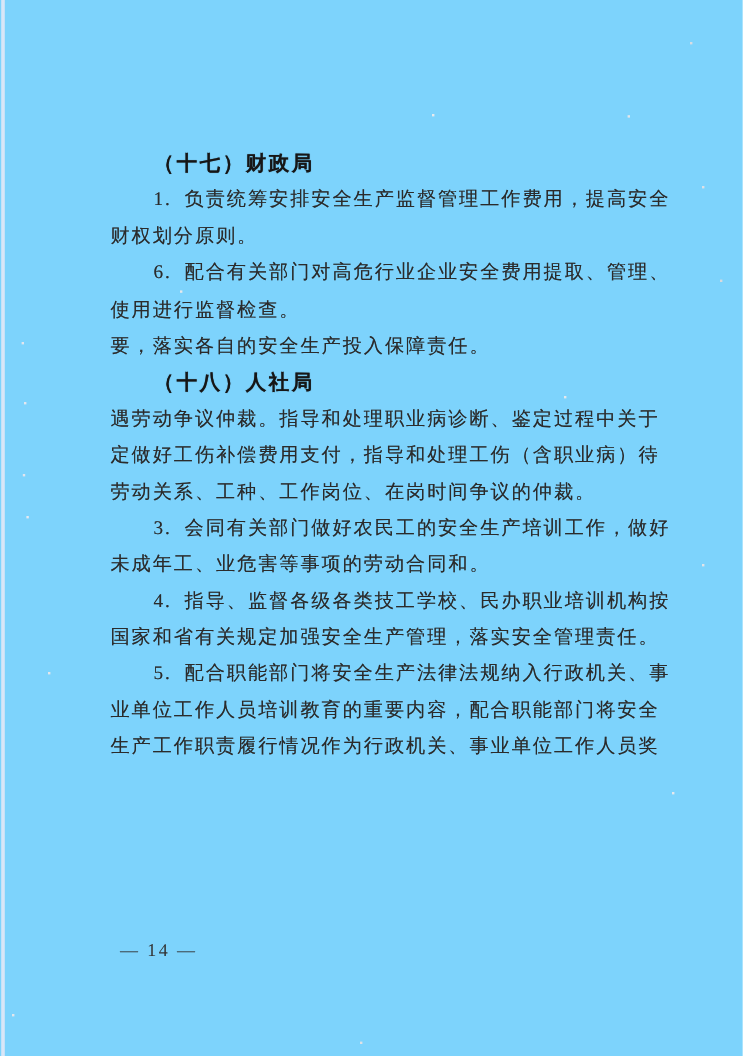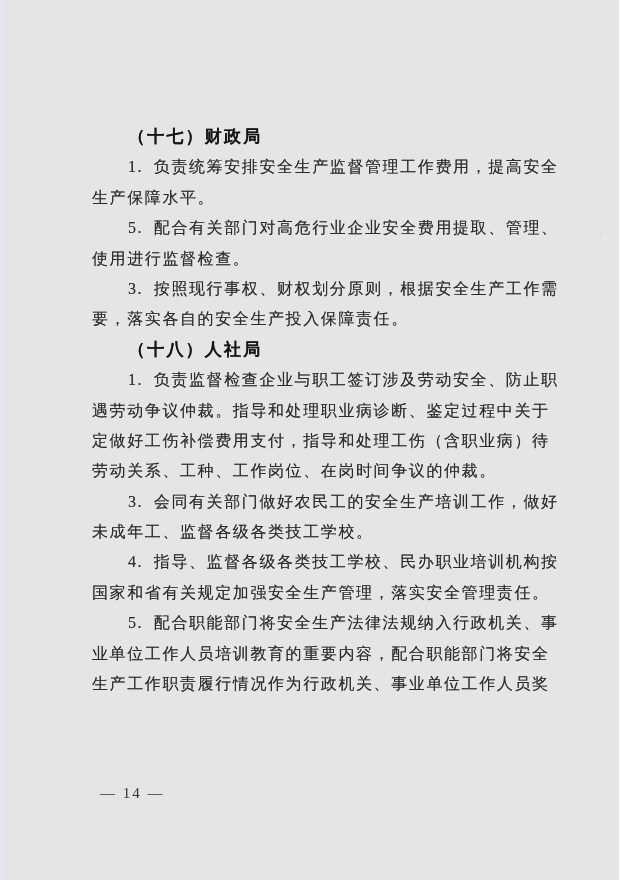--- a/index.html
+++ b/index.html
@@ -4,21 +4,21 @@
 <style>
   html, body {
     margin: 0;
     padding: 0;
     background: #ffffff;
   }
   .page {
     position: relative;
     width: 619px;
     height: 880px;
-    background: #e5e5e5;
+    background: #7dd3fc;
     overflow: hidden;
     font-family: "Liberation Serif", "DejaVu Serif", serif;
   }
   
   .edge-stripe {
     position: absolute;
     left: 1px;
     top: 0;
     width: 3px;
     height: 880px;
@@ -94,32 +94,30 @@
 </style>
 </head>
 <body>
 
 <div class="page">
   <div class="edge-stripe"></div>
   <div class="specks"></div>
   <div class="content">
       <div class="line heading">（十七）财政局</div>
       <div class="line item">1. 负责统筹安排安全生产监督管理工作费用，提高安全</div>
-      <div class="line cont">生产保障水平。</div>
-      <div class="line item">5. 配合有关部门对高危行业企业安全费用提取、管理、</div>
+      <div class="line cont">财权划分原则。</div>
+      <div class="line item">6. 配合有关部门对高危行业企业安全费用提取、管理、</div>
       <div class="line cont">使用进行监督检查。</div>
-      <div class="line item">3. 按照现行事权、财权划分原则，根据安全生产工作需</div>
       <div class="line cont">要，落实各自的安全生产投入保障责任。</div>
       <div class="line heading">（十八）人社局</div>
-      <div class="line item">1. 负责监督检查企业与职工签订涉及劳动安全、防止职</div>
       <div class="line cont">遇劳动争议仲裁。指导和处理职业病诊断、鉴定过程中关于</div>
       <div class="line cont">定做好工伤补偿费用支付，指导和处理工伤（含职业病）待</div>
       <div class="line cont">劳动关系、工种、工作岗位、在岗时间争议的仲裁。</div>
       <div class="line item">3. 会同有关部门做好农民工的安全生产培训工作，做好</div>
-      <div class="line cont">未成年工、监督各级各类技工学校。</div>
+      <div class="line cont">未成年工、业危害等事项的劳动合同和。</div>
       <div class="line item">4. 指导、监督各级各类技工学校、民办职业培训机构按</div>
       <div class="line cont">国家和省有关规定加强安全生产管理，落实安全管理责任。</div>
       <div class="line item">5. 配合职能部门将安全生产法律法规纳入行政机关、事</div>
       <div class="line cont">业单位工作人员培训教育的重要内容，配合职能部门将安全</div>
       <div class="line cont">生产工作职责履行情况作为行政机关、事业单位工作人员奖</div>
     </div>
   <div class="page-number">— 14 —</div>
 </div>
 
 </body></html>

